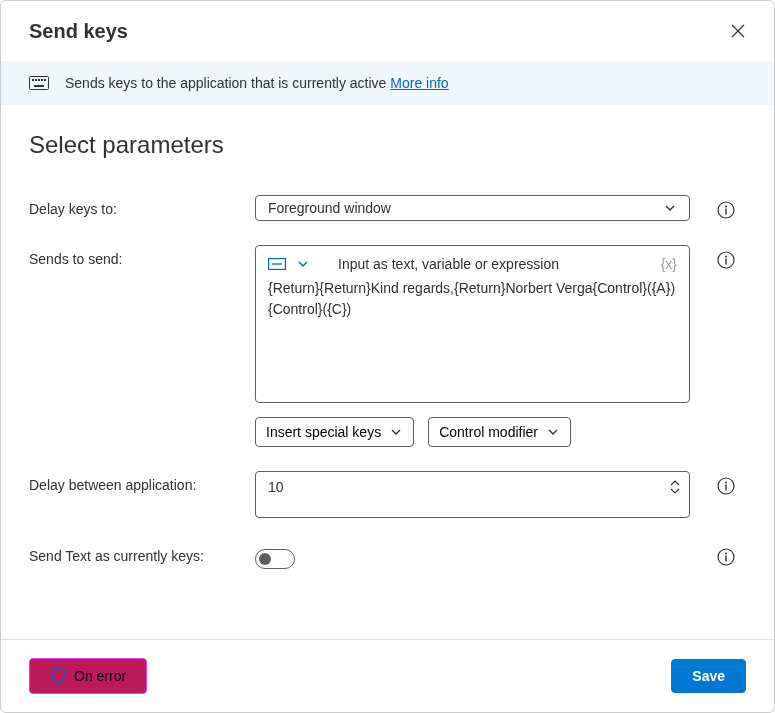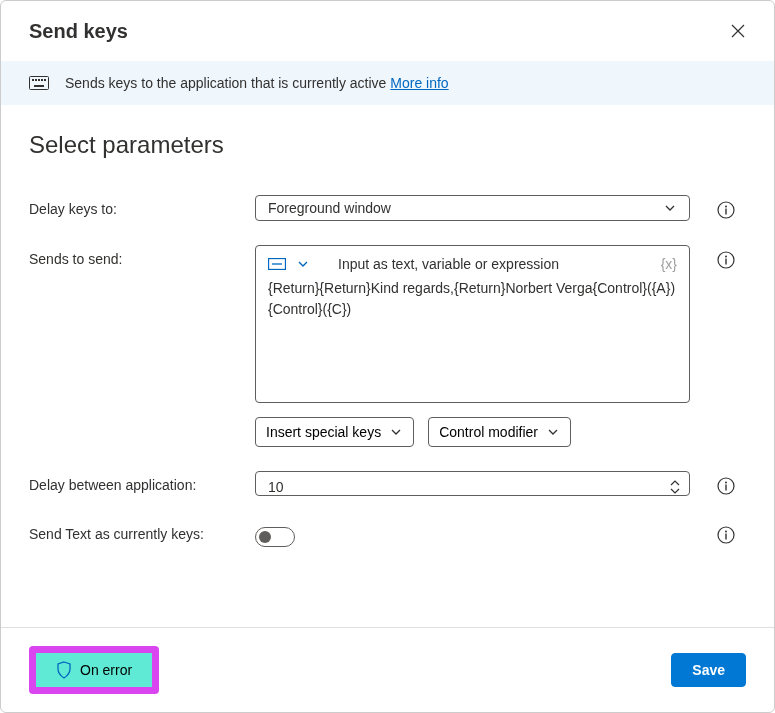--- a/index.html
+++ b/index.html
@@ -128,21 +128,21 @@
   display: flex;
   align-items: center;
   gap: 8px;
   cursor: pointer;
   font-size: 14px;
 }
 .num-input {
   width: 100%;
   border: 1px solid #605e5c;
   border-radius: 4px;
-  padding: 7px 8px 0 12px;
+  padding: 7px 8px 22px 12px;
   display: flex;
   justify-content: space-between;
   align-items: center;
   background: #fff;
 }
 .spinner {
   display: flex;
   flex-direction: column;
   line-height: 0.7;
   font-size: 11px;
@@ -182,22 +182,22 @@
 .btn {
   border-radius: 4px;
   padding: 8px 20px;
   font-size: 14px;
   cursor: pointer;
   display: flex;
   align-items: center;
   gap: 8px;
 }
 .btn-secondary {
-  background: #5eead4;
-  border: 7px solid #d946ef;
+  background: #be185d;
+  border: 1px solid #d946ef;
   justify-content: space-between;
 }
 .btn-primary {
   background: #0078d4;
   border: 1px solid #0078d4;
   color: #fff;
   font-weight: 600;
 }
 .footer-right {
   display:flex;

